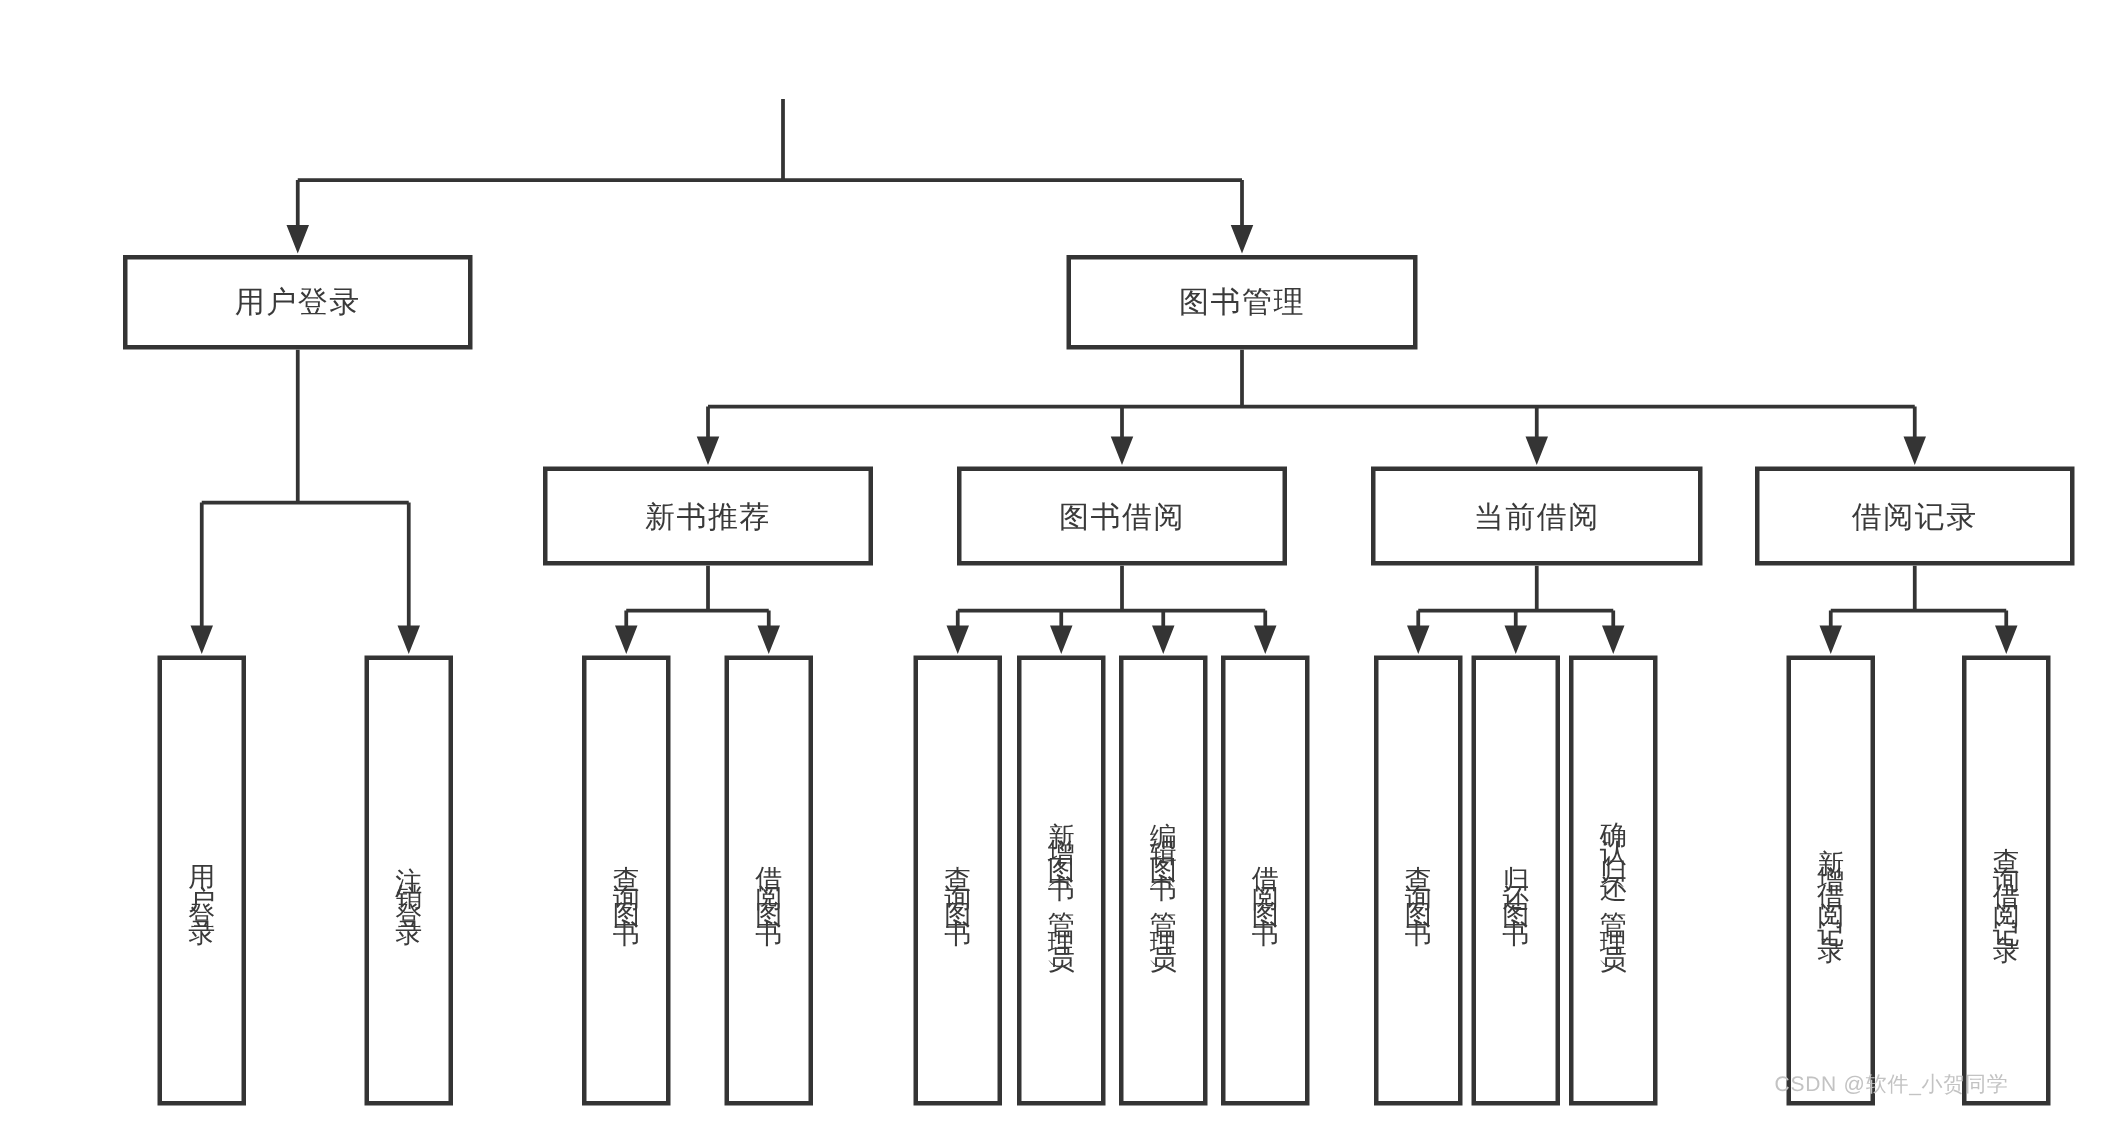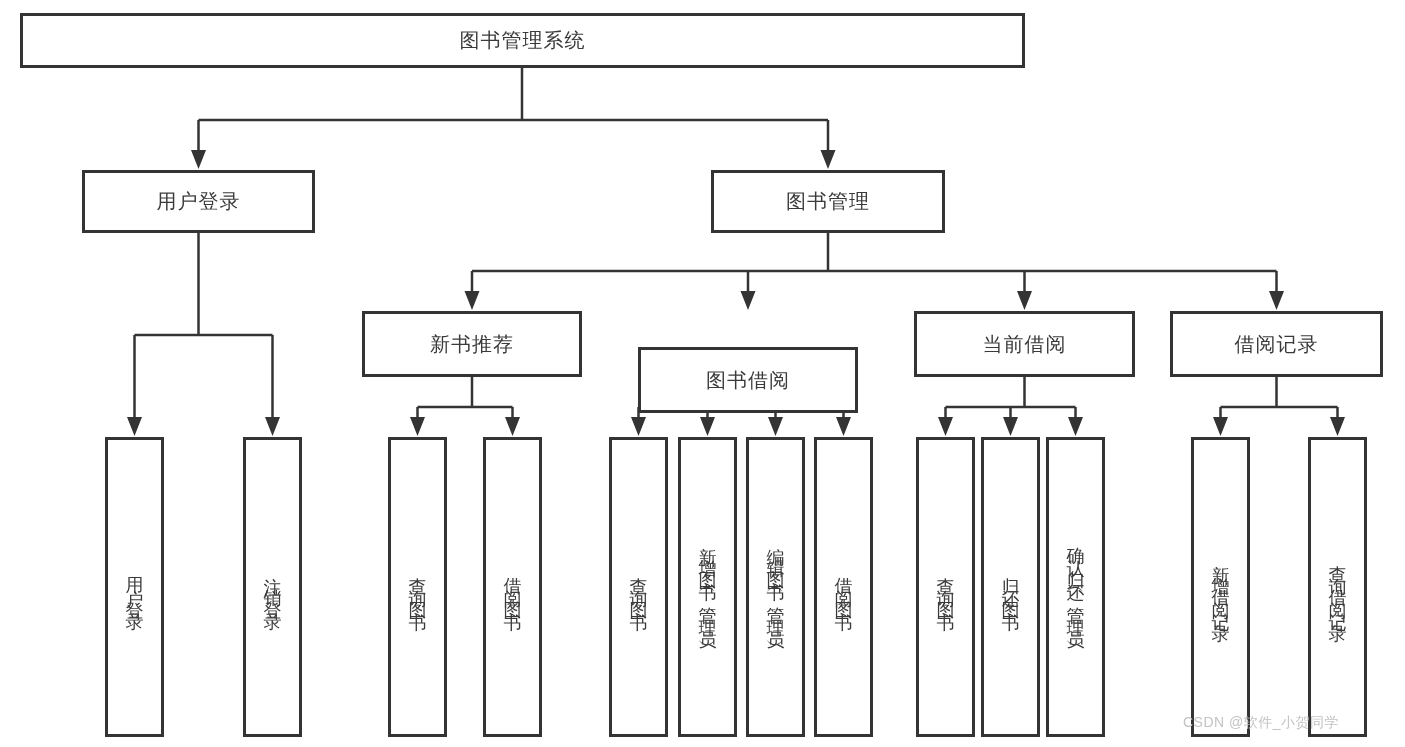--- a/index.html
+++ b/index.html
@@ -85,35 +85,32 @@
       M700 417 L715 417 L707.5 436 Z
       M768 417 L783 417 L775.5 436 Z
       M836 417 L851 417 L843.5 436 Z
       M938 417 L953 417 L945.5 436 Z
       M1003 417 L1018 417 L1010.5 436 Z
       M1068 417 L1083 417 L1075.5 436 Z
       M1213 417 L1228 417 L1220.5 436 Z
       M1330 417 L1345 417 L1337.5 436 Z"></path>
   </svg>
 
-  <div class="hbox" style="left:20px; top:13px; width:1005px; height:55px;">
-    <span>图书管理系统</span>
-  </div>
 
   <div class="hbox" style="left:82px; top:170px; width:233px; height:63px;">
     <span>用户登录</span>
   </div>
   <div class="hbox" style="left:711px; top:170px; width:234px; height:63px;">
     <span>图书管理</span>
   </div>
 
   <div class="hbox" style="left:362px; top:311px; width:220px; height:66px;">
     <span>新书推荐</span>
   </div>
-  <div class="hbox" style="left:638px; top:311px; width:220px; height:66px;margin-top:36px;">
+  <div class="hbox" style="left:638px; top:311px; width:220px; height:66px;">
     <span>图书借阅</span>
   </div>
   <div class="hbox" style="left:1170px; top:311px; width:213px; height:66px;">
     <span>借阅记录</span>
   </div>
   <div class="hbox" style="left:914px; top:311px; width:221px; height:66px;">
     <span>当前借阅</span>
   </div>
 
   <div class="vbox" style="left:105px;">

